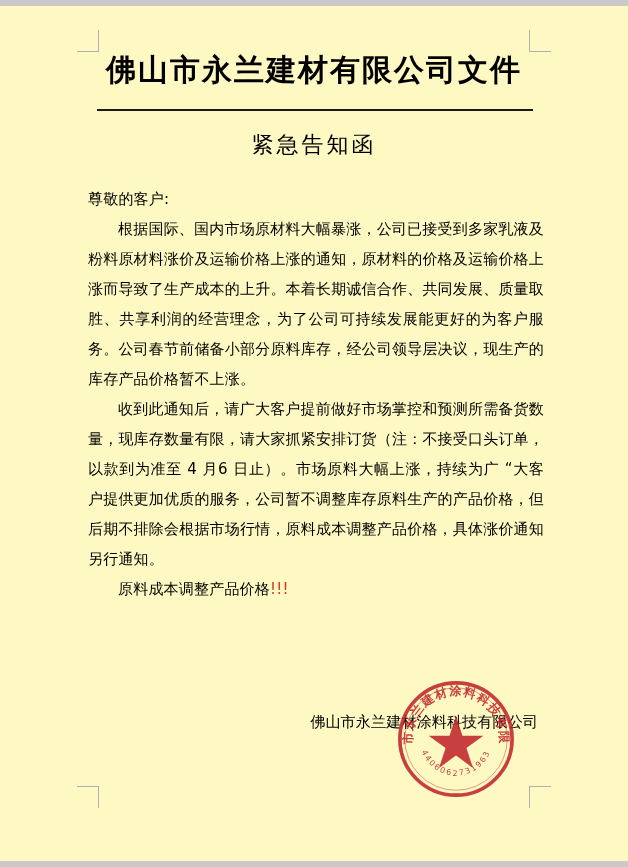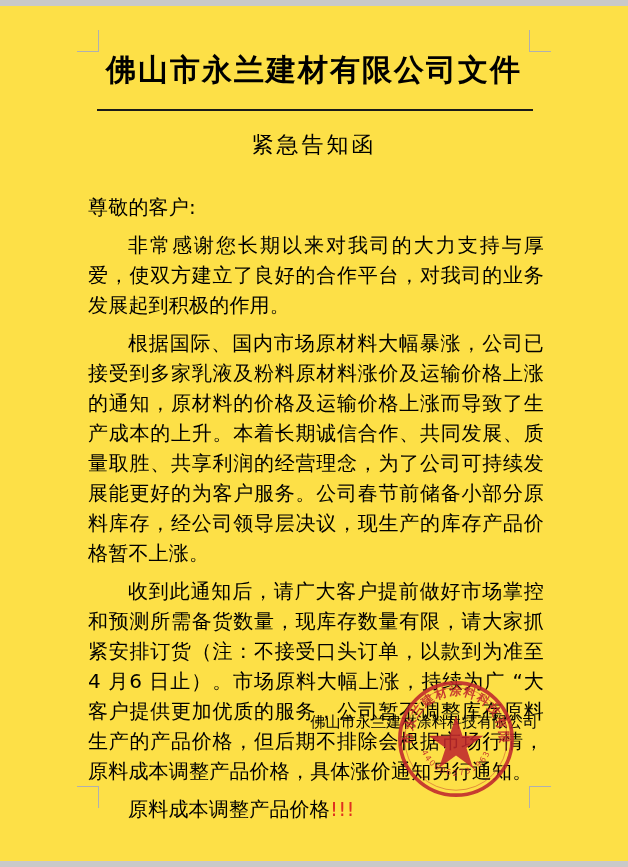--- a/index.html
+++ b/index.html
@@ -24,21 +24,21 @@
   }
   .band.top { top: 0; }
   .band.bottom { bottom: 0; }
 
   .page {
     position: absolute;
     top: 6px;
     left: 0;
     width: 628px;
     height: 855px;
-    background: #fde047;
+    background: #fef9c3;
   }
 
   
   .crop {
     position: absolute;
     width: 22px;
     height: 22px;
     pointer-events: none;
   }
   .crop i {
@@ -101,26 +101,26 @@
   }
 
   .body-area {
     position: absolute;
     top: 178px;
     left: 88px;
     width: 456px;
   }
 
   .para {
-    font-size: 20px;
+    font-size: 15px;
     line-height: 30px;
     color: #000000;
     text-align: justify;
     text-justify: inter-ideograph;
-    margin: 8px 0 0 0;
+    margin: 0 0 0 0;
     letter-spacing: 0.2px;
   }
   .para.indent { text-indent: 2em; }
   .red { color: #e03020; }
 
   .signature {
     position: absolute;
     top: 700px;
     left: 88px;
     width: 456px;
@@ -172,21 +172,20 @@
 
   <div class="rule"></div>
 
   <div class="subtitle">紧急告知函</div>
 
   <div class="body-area">
 
     <p class="para">尊敬的客户:</p>
 
 
-    <p class="para indent">非常感谢您长期以来对我司的大力支持与厚爱，使双方建立了良好的合作平台，对我司的业务发展起到积极的作用。</p>
 
     <p class="para indent">根据国际、国内市场原材料大幅暴涨，公司已接受到多家乳液及粉料原材料涨价及运输价格上涨的通知，原材料的价格及运输价格上涨而导致了生产成本的上升。本着长期诚信合作、共同发展、质量取胜、共享利润的经营理念，为了公司可持续发展能更好的为客户服务。公司春节前储备小部分原料库存，经公司领导层决议，现生产的库存产品价格暂不上涨。</p>
 
     <p class="para indent">收到此通知后，请广大客户提前做好市场掌控和预测所需备货数量，现库存数量有限，请大家抓紧安排订货（注：不接受口头订单，以款到为准至 4 月6 日止）。市场原料大幅上涨，持续为广 “大客户提供更加优质的服务，公司暂不调整库存原料生产的产品价格，但后期不排除会根据市场行情，原料成本调整产品价格，具体涨价通知另行通知。</p>
 
     <p class="para indent"><span>原料成本调整产品价格</span><span class="red">!!!</span></p>
 
 
   </div>
 

